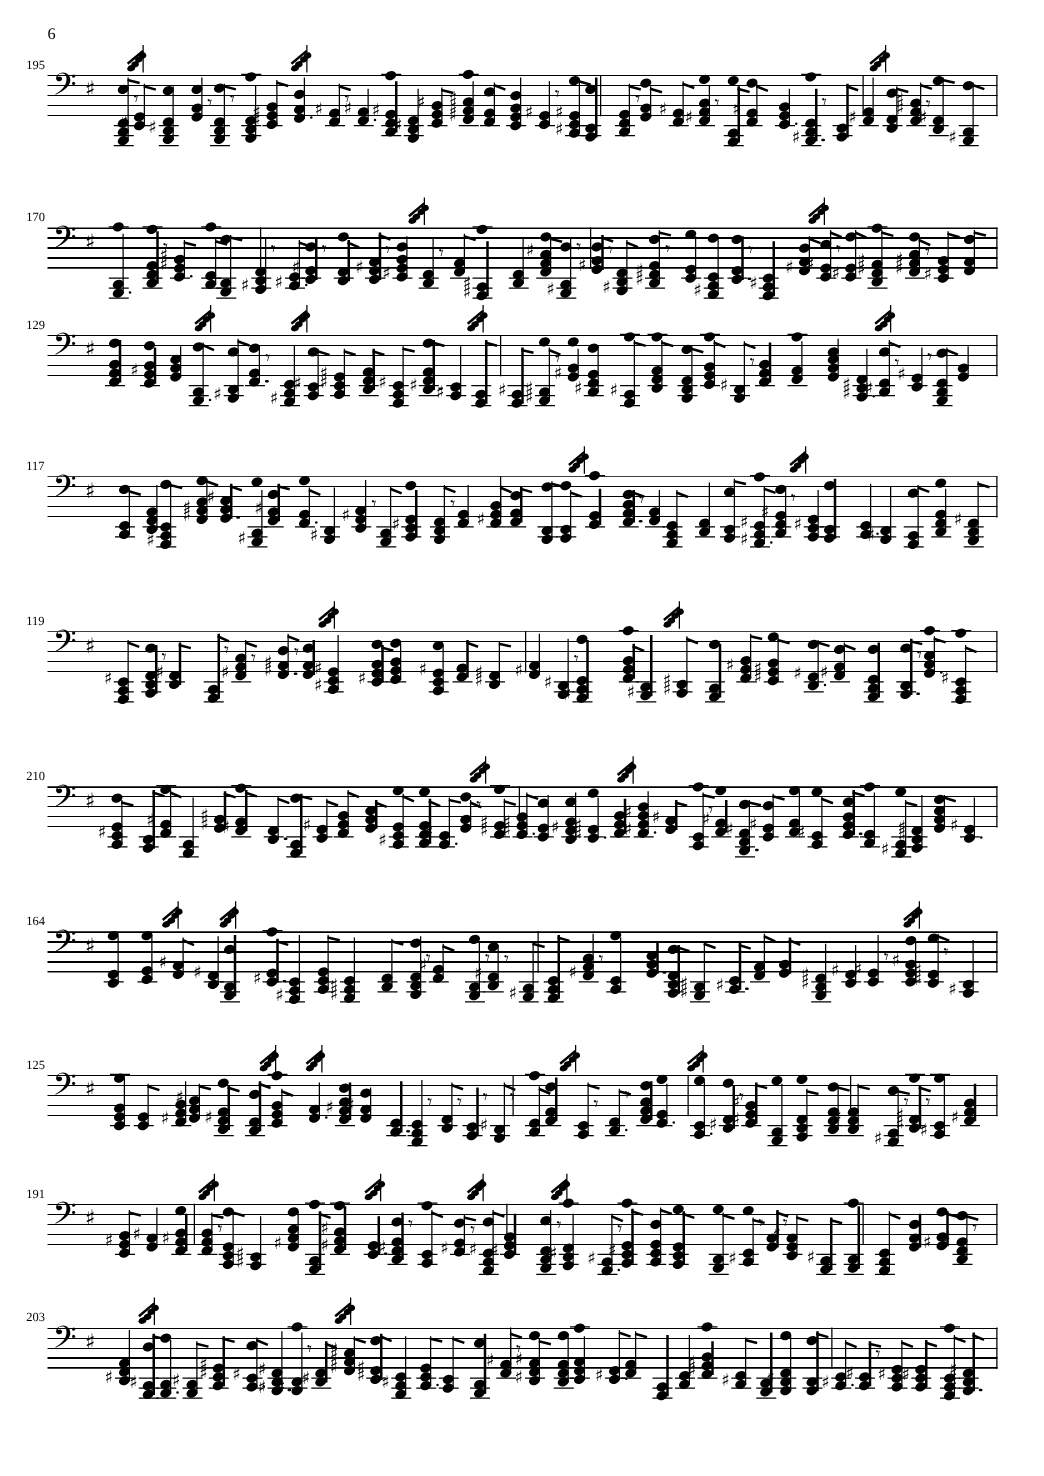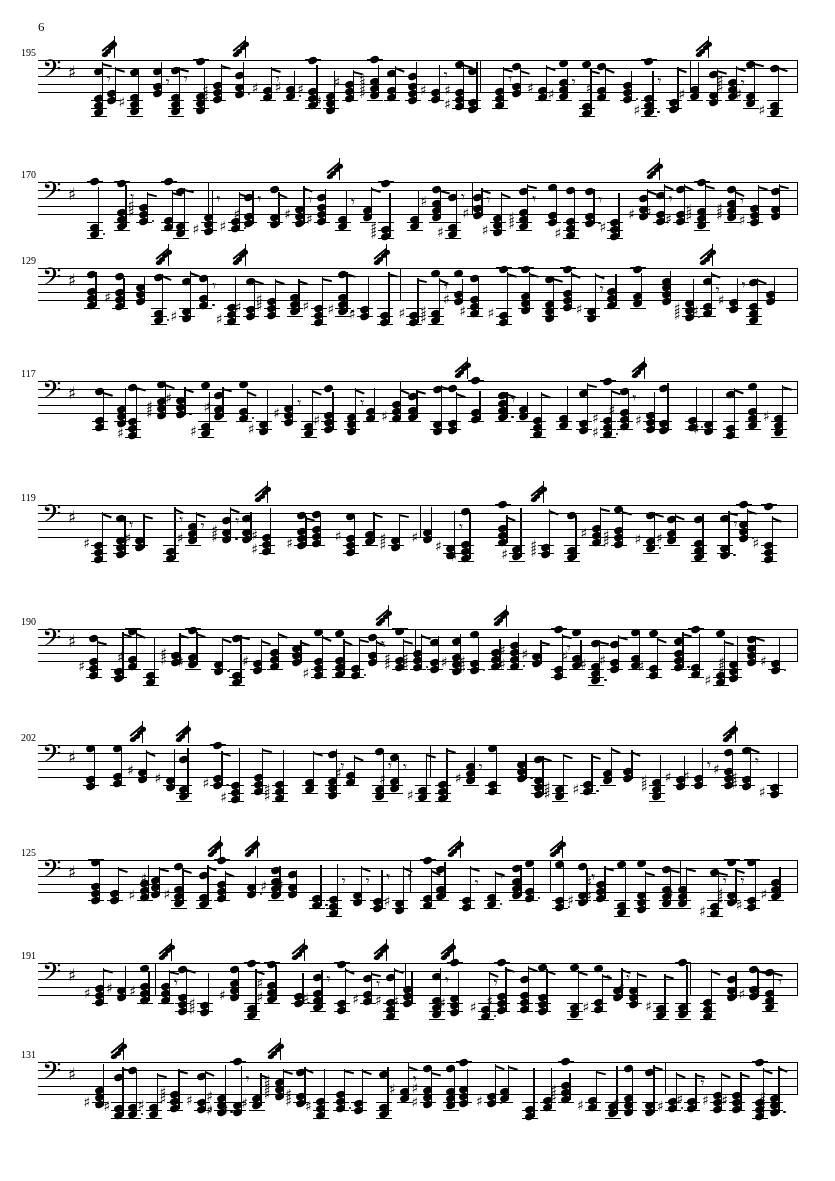--- a/index.html
+++ b/index.html
@@ -1780,21 +1780,21 @@
           <div class="grace-note" style="left: 0px; top: 18px;"></div>
           <div class="grace-note" style="left: 3.2px; top: 14.6px;"></div>
           <div class="grace-note" style="left: 6.4px; top: 11.2px;"></div>
           <div class="grace-note" style="left: 9.6px; top: 7.8px;"></div>
           <div class="grace-stem" style="left: 12px; top: 2px; height: 22px;"></div>
           <div class="grace-beam" style="left: 0px; top: 16px; width: 16px; transform: rotate(-40deg); transform-origin: left center;"></div>
           <div class="grace-beam" style="left: 0px; top: 21px; width: 16px; transform: rotate(-40deg); transform-origin: left center;"></div>
         </div>
       </div>
       <div class="system" style="top: 629px;">
-        <div class="measure-number" style="left: 21px; top: -13px;">190</div>
+        <div class="measure-number" style="left: 21px; top: -13px;">210</div>
         <div class="staff" style="top: 0px;"></div>
         <div class="clef" style="left: 42px; top: -3px;">𝄢</div>
         <div class="keysig" style="left: 68px; top: 4px;">♯</div>
         <div class="barline" style="left: 415px; top: 0px;"></div>
         <div class="barline" style="left: 797px; top: 0px;"></div>
         <div class="grace-group" style="left: 0px; top: 0px;">
           <div class="ledger" style="left: 86.1826px; top: 40px; width: 16px;"></div>
           <div class="ledger" style="left: 86.1826px; top: 48px; width: 16px;"></div>
           <div class="stem" style="left: 97.1826px; top: 11px; height: 36px;"></div>
           <div class="note" style="left: 89.1826px; top: 43px;"></div>
@@ -2128,21 +2128,21 @@
           <div class="grace-note" style="left: 0px; top: 18px;"></div>
           <div class="grace-note" style="left: 3.2px; top: 14.6px;"></div>
           <div class="grace-note" style="left: 6.4px; top: 11.2px;"></div>
           <div class="grace-note" style="left: 9.6px; top: 7.8px;"></div>
           <div class="grace-stem" style="left: 12px; top: 2px; height: 22px;"></div>
           <div class="grace-beam" style="left: 0px; top: 16px; width: 16px; transform: rotate(-40deg); transform-origin: left center;"></div>
           <div class="grace-beam" style="left: 0px; top: 21px; width: 16px; transform: rotate(-40deg); transform-origin: left center;"></div>
         </div>
       </div>
       <div class="system" style="top: 745px;">
-        <div class="measure-number" style="left: 21px; top: -13px;">202</div>
+        <div class="measure-number" style="left: 21px; top: -13px;">164</div>
         <div class="staff" style="top: 0px;"></div>
         <div class="clef" style="left: 42px; top: -3px;">𝄢</div>
         <div class="keysig" style="left: 68px; top: 4px;">♯</div>
         <div class="barline" style="left: 430px; top: 0px;"></div>
         <div class="barline" style="left: 797px; top: 0px;"></div>
         <div class="grace-group" style="left: 0px; top: 0px;">
           <div class="ledger" style="left: 83.2002px; top: 40px; width: 16px;"></div>
           <div class="stem" style="left: 94.2002px; top: 4px; height: 38px;"></div>
           <div class="note" style="left: 86.2002px; top: 38px;"></div>
           <div class="note" style="left: 86.2002px; top: 31px;"></div>
@@ -3111,21 +3111,21 @@
           <div class="grace-note" style="left: 0px; top: 18px;"></div>
           <div class="grace-note" style="left: 3.2px; top: 14.6px;"></div>
           <div class="grace-note" style="left: 6.4px; top: 11.2px;"></div>
           <div class="grace-note" style="left: 9.6px; top: 7.8px;"></div>
           <div class="grace-stem" style="left: 12px; top: 2px; height: 22px;"></div>
           <div class="grace-beam" style="left: 0px; top: 16px; width: 16px; transform: rotate(-40deg); transform-origin: left center;"></div>
           <div class="grace-beam" style="left: 0px; top: 21px; width: 16px; transform: rotate(-40deg); transform-origin: left center;"></div>
         </div>
       </div>
       <div class="system" style="top: 1062px;">
-        <div class="measure-number" style="left: 21px; top: -13px;">131</div>
+        <div class="measure-number" style="left: 21px; top: -13px;">203</div>
         <div class="staff" style="top: 0px;"></div>
         <div class="clef" style="left: 42px; top: -3px;">𝄢</div>
         <div class="keysig" style="left: 68px; top: 4px;">♯</div>
         <div class="barline" style="left: 408px; top: 0px;"></div>
         <div class="barline" style="left: 665px; top: 0px;"></div>
         <div class="barline" style="left: 797px; top: 0px;"></div>
         <div class="grace-group" style="left: 0px; top: 0px;">
           <div class="ledger" style="left: 91.6182px; top: 40px; width: 16px;"></div>
           <div class="stem" style="left: 102.618px; top: 2px; height: 41px;"></div>
           <div class="note" style="left: 94.6182px; top: 39px;"></div>

